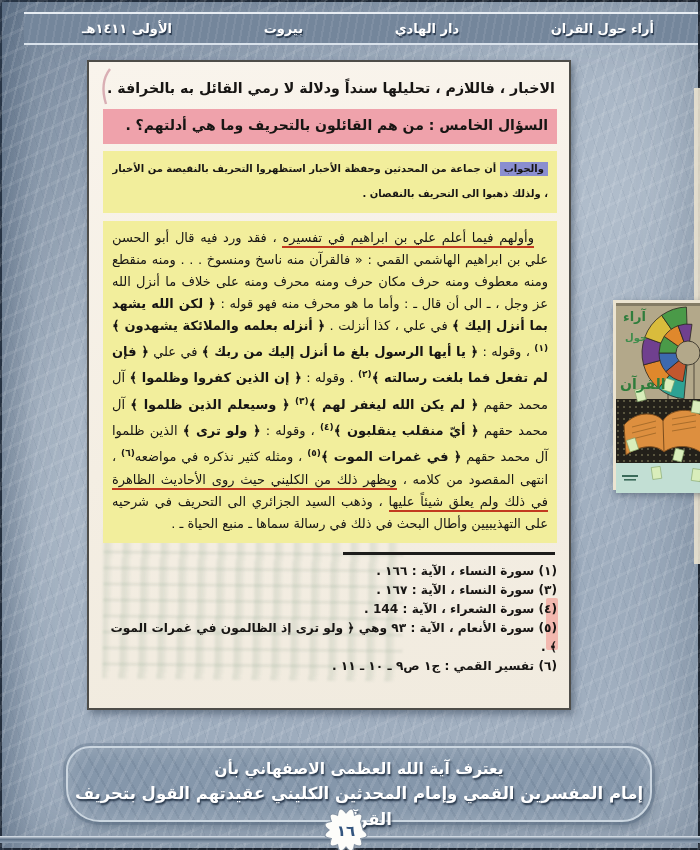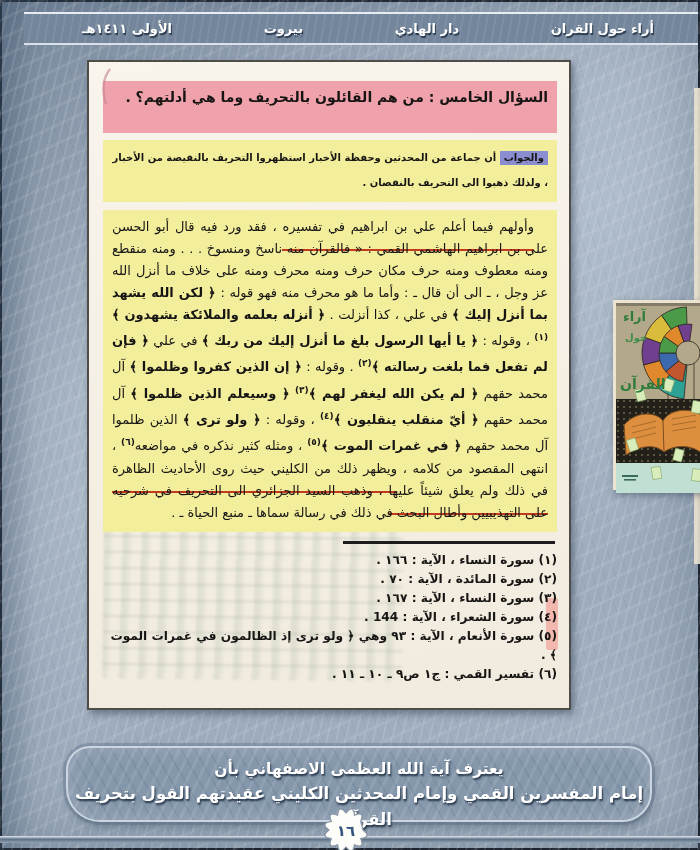--- a/index.html
+++ b/index.html
@@ -49,31 +49,31 @@
   .bleed{position:absolute;pointer-events:none;filter:blur(1.2px);z-index:0;
     background:
       repeating-linear-gradient(91deg, rgba(100,140,112,.13) 0 6px, rgba(70,110,88,.05) 6px 9px, transparent 9px 19px),
       repeating-linear-gradient(0deg, transparent 0 13px, rgba(92,124,104,.11) 13px 16px);
   }
   .bleed-a{left:14px;bottom:28px;width:300px;height:150px;transform:rotate(.6deg);}
   .bleed-b{left:150px;top:300px;width:200px;height:170px;opacity:.6;transform:rotate(-.4deg);}
   .edge-mark{position:absolute;right:11px;bottom:58px;width:12px;height:52px;
     background:#f2b3aa;opacity:.9;border-radius:2px;z-index:1;}
   .intro-line{position:relative;z-index:1;margin:4px 2px 0 0;font-size:14.2px;font-weight:bold;line-height:24px;}
-  .q-block{position:relative;z-index:1;margin:9px 0 0;padding:5px 9px 24px;
+  .q-block{position:relative;z-index:1;margin:9px 0 0;padding:5px 9px 7px;
     background:var(--highlight_pink,#efa2ab);font-size:14px;font-weight:bold;line-height:23px;}
   .a-block{position:relative;z-index:1;margin:7px 0 0;padding:5px 9px 7px;
     background:var(--highlight_yellow,#f2ee9c);font-size:10px;font-weight:bold;line-height:25px;}
   .a-lead{background:var(--highlight_blue,#8a8ed0);padding:1px 4px 2px;}
   .para-block{position:relative;z-index:1;margin:8px 0 0;padding:6px 9px 8px;
     background:var(--highlight_yellow,#f2ee9c);
     font-size:13px;line-height:22px;text-align:justify;text-indent:14px;}
   .seg-v{font-weight:bold;}
   .seg-r{font-size:9px;vertical-align:super;font-weight:bold;}
-  .seg-u{border-bottom:2.5px solid var(--underline_red,#c23a20);padding-bottom:15px;
+  .seg-u{border-bottom:2.5px solid var(--underline_red,#c23a20);padding-bottom:1px;
     -webkit-box-decoration-break:clone;box-decoration-break:clone;}
   .fn-divider{position:relative;z-index:1;width:212px;height:3px;background:#1d1c1a;margin:9px 2px 7px auto;}
   .fn-list{position:relative;z-index:1;}
   .fn-line{font-size:12.2px;font-weight:bold;line-height:19px;}
   
   .right-strip{position:absolute;left:694px;top:88px;width:6px;height:476px;
     background:#eae2cf;opacity:.9;z-index:2;}
   .cover{position:absolute;left:613px;top:300px;width:95px;height:190px;
     border:3px solid #ece4d1;box-shadow:3px 4px 8px rgba(28,42,62,.55);z-index:4;background:#b3a88a;}
   
@@ -109,35 +109,35 @@
 
   <div class="scan-page">
     <svg class="pen-mark" width="20" height="42" viewBox="0 0 20 42">
       <path d="M13,3 C6,12 5,25 9,38" stroke="#c4818f" stroke-width="2.4" fill="none" opacity=".6"></path>
     </svg>
     <div class="page-inner">
       <div class="bleed bleed-a"></div>
       <div class="bleed bleed-b"></div>
       <div class="edge-mark"></div>
 
+      <div class="intro-line">الاخبار ، فاللازم ، تحليلها سنداً ودلالة لا رمي القائل به بالخرافة .</div>
 
       <div class="q-block">
         <span>السؤال الخامس</span><span> : من هم القائلون بالتحريف وما هي أدلتهم؟ .</span>
       </div>
 
       <div class="a-block">
         <span class="a-lead">والجواب</span><span> أن جماعة من المحدثين وحفظة الأخبار استظهروا التحريف بالنقيصة من الأخبار ، ولذلك ذهبوا الى التحريف بالنقصان .</span>
       </div>
 
       <div class="para-block"><span class="seg-u">وأولهم فيما أعلم علي بن ابراهيم في تفسيره</span><span> ، فقد ورد فيه قال أبو الحسن علي بن ابراهيم الهاشمي القمي : « فالقرآن منه ناسخ ومنسوخ . . . ومنه منقطع ومنه معطوف ومنه حرف مكان حرف ومنه محرف ومنه على خلاف ما أنزل الله عز وجل ، ـ الى أن قال ـ : وأما ما هو محرف منه فهو قوله : </span><span class="seg-v">﴿ لكن الله يشهد بما أنزل إليك ﴾</span><span> في علي ، كذا أنزلت . </span><span class="seg-v">﴿ أنزله بعلمه والملائكة يشهدون ﴾</span><span class="seg-r">(١)</span><span> ، وقوله : </span><span class="seg-v">﴿ يا أيها الرسول بلغ ما أنزل إليك من ربك ﴾</span><span> في علي </span><span class="seg-v">﴿ فإن لم تفعل فما بلغت رسالته ﴾</span><span class="seg-r">(٢)</span><span> . وقوله : </span><span class="seg-v">﴿ إن الذين كفروا وظلموا ﴾</span><span> آل محمد حقهم </span><span class="seg-v">﴿ لم يكن الله ليغفر لهم ﴾</span><span class="seg-r">(٣)</span><span> </span><span class="seg-v">﴿ وسيعلم الذين ظلموا ﴾</span><span> آل محمد حقهم </span><span class="seg-v">﴿ أيّ منقلب ينقلبون ﴾</span><span class="seg-r">(٤)</span><span> ، وقوله : </span><span class="seg-v">﴿ ولو ترى ﴾</span><span> الذين ظلموا آل محمد حقهم </span><span class="seg-v">﴿ في غمرات الموت ﴾</span><span class="seg-r">(٥)</span><span> ، ومثله كثير نذكره في مواضعه</span><span class="seg-r">(٦)</span><span> ، انتهى المقصود من كلامه ، </span><span class="seg-u">ويظهر ذلك من الكليني حيث روى الأحاديث الظاهرة في ذلك ولم يعلق شيئاً عليها</span><span> ، وذهب السيد الجزائري الى التحريف في شرحيه على التهذيبيين وأطال البحث في ذلك في رسالة سماها ـ منبع الحياة ـ .</span></div>
 
       <div class="fn-divider"></div>
       <div class="fn-list">
           <div class="fn-line">(١) سورة النساء ، الآية : ١٦٦ .</div>
-          <div class="fn-line">(٢) سورة المائدة ، الآية : ٧٠ .</div>
           <div class="fn-line">(٣) سورة النساء ، الآية : ١٦٧ .</div>
           <div class="fn-line">(٤) سورة الشعراء ، الآية : 144 .</div>
           <div class="fn-line">(٥) سورة الأنعام ، الآية : ٩٣ وهي ﴿ ولو ترى إذ الظالمون في غمرات الموت ﴾ .</div>
           <div class="fn-line">(٦) تفسير القمي : ج١ ص٩ ـ ١٠ ـ ١١ .</div>
         </div>
     </div>
   </div>
 
   <div class="right-strip"></div>
 

